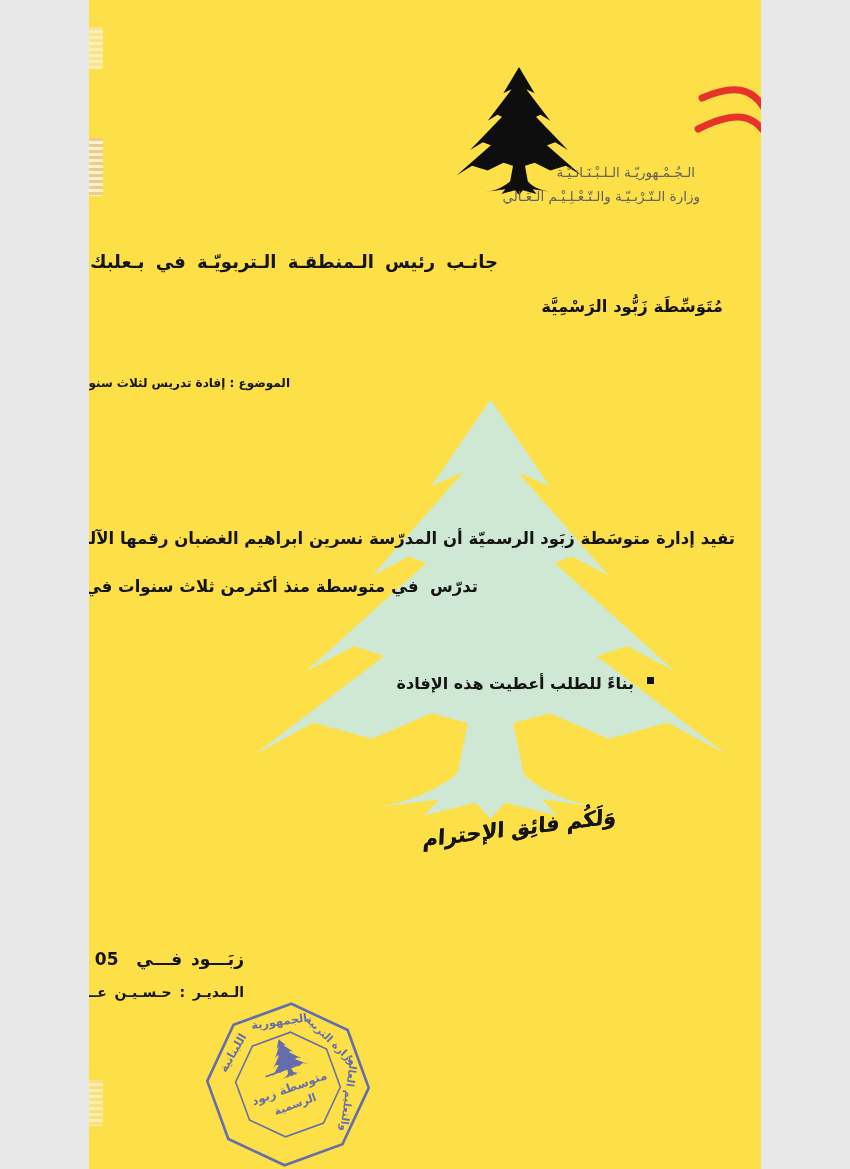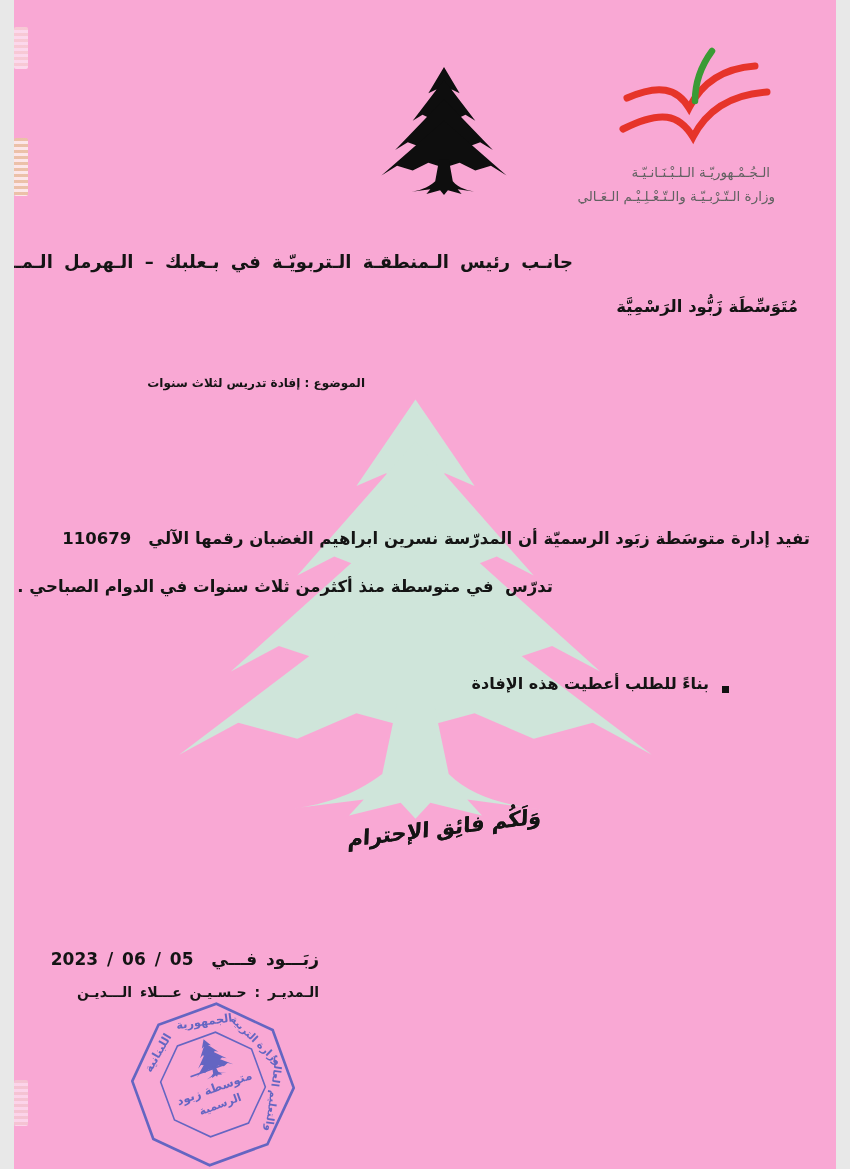--- a/index.html
+++ b/index.html
@@ -1,38 +1,38 @@
 <!DOCTYPE html>
 <html lang="ar"><head>
 <meta charset="utf-8">
 <style>
   html,body{margin:0;padding:0;background:#e8e8e8;}
   #page{
-    position:relative;width:822px;height:1169px;margin:0 auto;
-    background:#f9a8d4;overflow:hidden;
+    position:relative;width:672px;height:1169px;margin:0 auto;
+    background:#fde047;overflow:hidden;
     font-family:"DejaVu Sans",sans-serif;color:#141414;
   }
   .abs{position:absolute;}
   .ar{direction:rtl;unicode-bidi:plaintext;white-space:pre;}
   .b{font-weight:bold;}
   .gray{color:#616161;}
   
   #republic-line{top:164px;right:66px;font-size:13.5px;letter-spacing:0;}
   #ministry-line{top:188px;right:61px;font-size:13.5px;text-align:right;}
   
   #addressee{top:251px;right:263px;font-size:18px;word-spacing:5px;}
   #school-name{top:297px;right:38px;font-size:16.5px;}
   
   #subject-line{top:376px;right:471px;font-size:12px;}
   #reference-line{top:418px;right:471px;font-size:16px;}
   
   #body-line1{top:529px;right:26px;font-size:16.5px;}
   #body-line2{top:577px;right:283px;font-size:16.5px;}
   
-  #bullet-row{top:674px;right:107px;display:flex;direction:rtl;align-items:flex-end;gap:13px;}
+  #bullet-row{top:674px;right:107px;display:flex;direction:rtl;align-items:flex-start;gap:13px;}
   #bullet-square{width:7px;height:7px;background:#111;margin-top:3px;}
   #bullet-note{font-size:16px;}
   
   #closing{top:816px;left:333px;font-size:21px;transform:rotate(-7deg) skewX(-9deg);
            text-shadow:0 0 .6px #222;}
   
   #place-date-line{top:949px;right:517px;font-size:17px;word-spacing:3px;}
   #director-line{top:984px;right:517px;font-size:14px;word-spacing:3px;}
   
   #black-cedar{left:360px;top:64px;}

